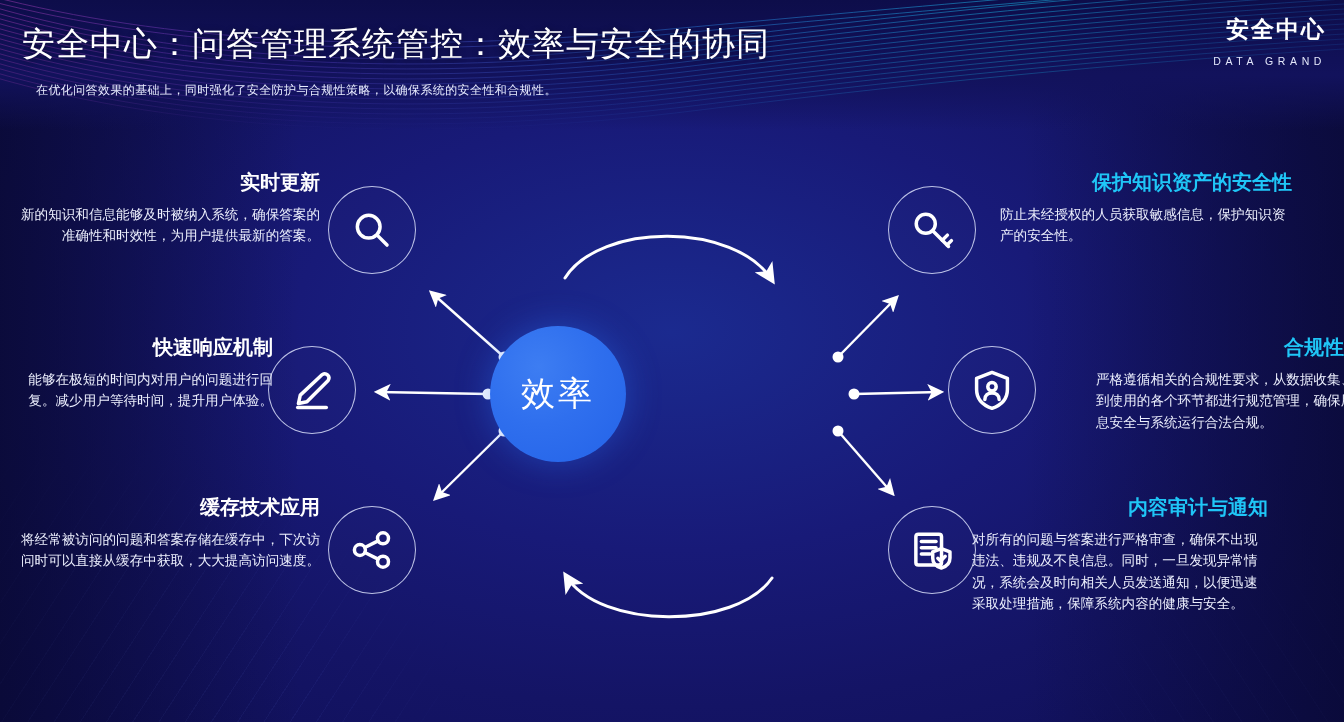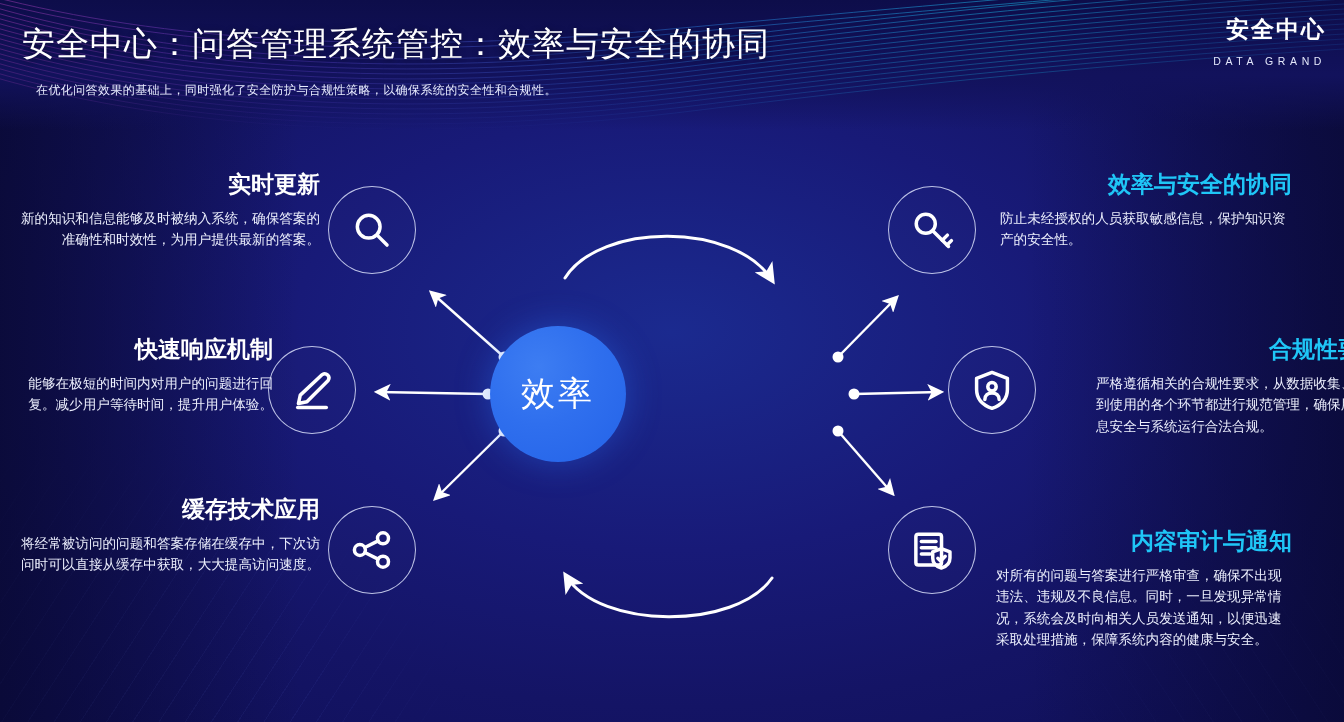--- a/index.html
+++ b/index.html
@@ -84,31 +84,31 @@
   #icon-cache      { left:328px; top:376px; }
   #icon-permission { left:888px; top:56px; }
   #icon-compliance { left:948px; top:216px; }
   #icon-audit      { left:888px; top:376px; }
   .node-icon svg { width:44px; height:44px; stroke:#fff; fill:none; stroke-width:1.9; stroke-linecap:round; stroke-linejoin:round; }
 
   
   .tblock { position:absolute; width:300px; }
   .tblock.left  { text-align:right; }
   .tblock.right { text-align:left; }
-  .t-title { font-size:23px; font-weight:700; line-height:1.25; margin-bottom:9px;text-align:right; }
+  .t-title { font-size:20px; font-weight:700; line-height:1.25; margin-bottom:9px;text-align:right; }
   .tblock.left  .t-title { color:#ffffff; }
   .tblock.right .t-title { color:#1fc6f7; }
   .t-desc { font-size:13.6px; line-height:1.58; color:#eceffd; }
 
   #txt-realtime   { left:10px;  top:40px;  width:310px; }
   #txt-response   { left:23px;  top:205px; width:250px; }
   #txt-cache      { left:10px;  top:365px; width:310px; }
   #txt-permission { left:1000px;top:40px;  width:292px; }
   #txt-compliance { left:1096px;top:205px; width:288px; }
-  #txt-audit      { left:996px;top:365px; width:296px;margin-top:32px; }
+  #txt-audit      { left:972px;top:365px; width:296px; }
 </style>
 </head>
 <body>
 
 <div id="bg-root">
   <div class="bg-base"></div>
   <div class="bg-stripes"></div>
   <div class="bg-stripes-r"></div>
   <div class="bg-corner-dark-l"></div>
   <div class="bg-corner-dark-r"></div>
@@ -252,21 +252,21 @@
   <div class="tblock left" id="txt-response">
     <div class="t-title">快速响应机制</div>
     <div class="t-desc">能够在极短的时间内对用户的问题进行回复。减少用户等待时间，提升用户体验。</div>
   </div>
   <div class="tblock left" id="txt-cache">
     <div class="t-title">缓存技术应用</div>
     <div class="t-desc">将经常被访问的问题和答案存储在缓存中，下次访问时可以直接从缓存中获取，大大提高访问速度。</div>
   </div>
 
   <div class="tblock right" id="txt-permission">
-    <div class="t-title">效率与安全的协同</div>
+    <div class="t-title">保护知识资产的安全性</div>
     <div class="t-desc">防止未经授权的人员获取敏感信息，保护知识资产的安全性。</div>
   </div>
   <div class="tblock right" id="txt-compliance">
     <div class="t-title">合规性要求</div>
     <div class="t-desc">严格遵循相关的合规性要求，从数据收集、存储到使用的各个环节都进行规范管理，确保用户信息安全与系统运行合法合规。</div>
   </div>
   <div class="tblock right" id="txt-audit">
     <div class="t-title">内容审计与通知</div>
     <div class="t-desc">对所有的问题与答案进行严格审查，确保不出现违法、违规及不良信息。同时，一旦发现异常情况，系统会及时向相关人员发送通知，以便迅速采取处理措施，保障系统内容的健康与安全。</div>
   </div>

